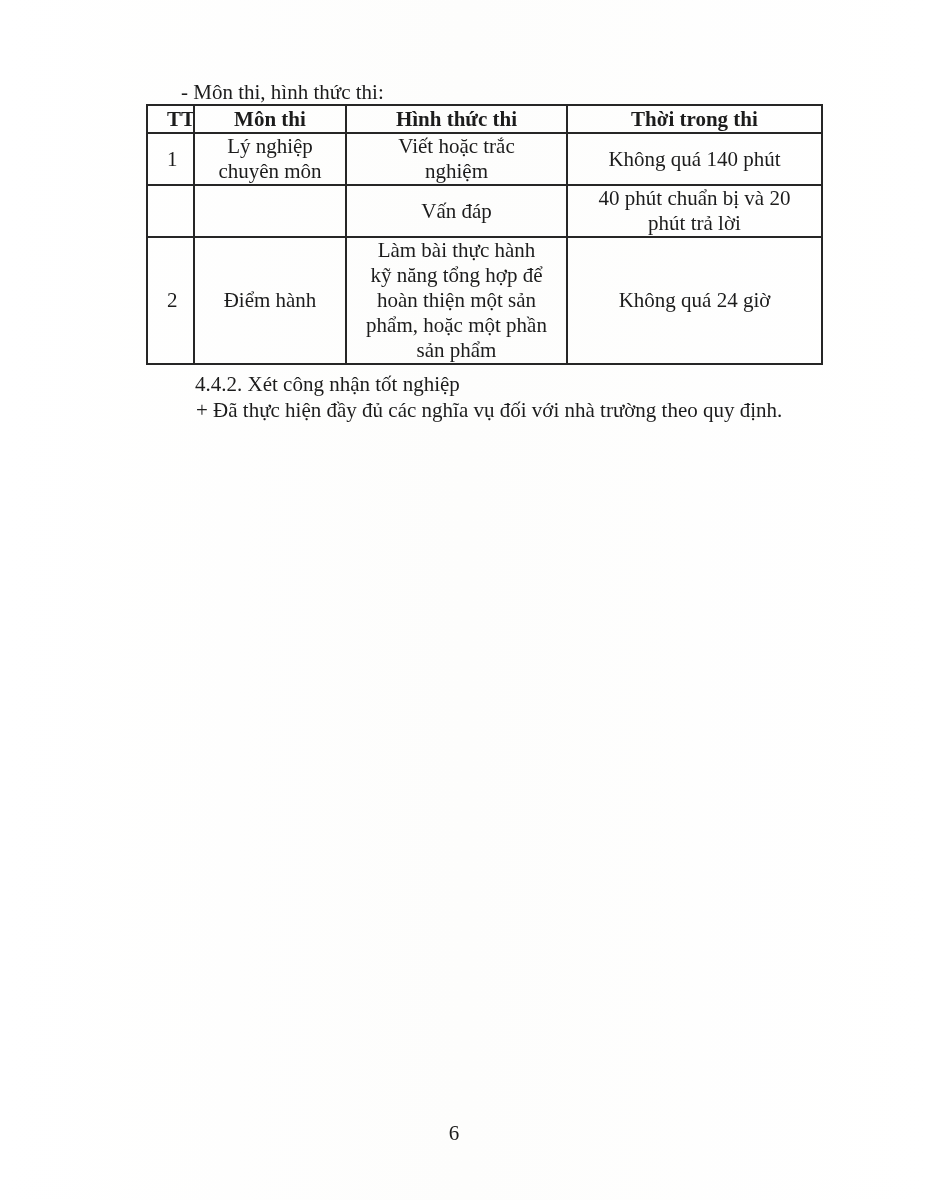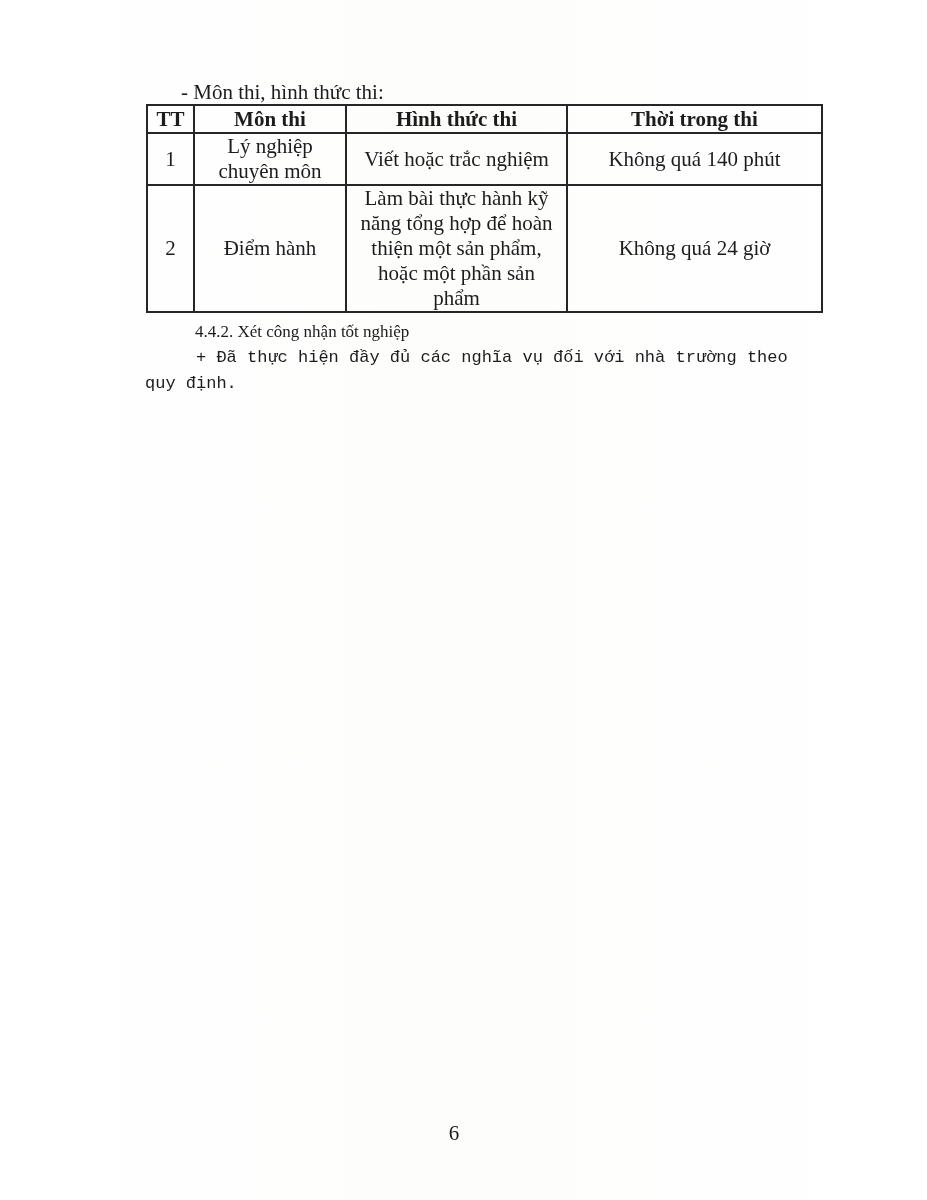--- a/index.html
+++ b/index.html
@@ -34,42 +34,42 @@
     border-collapse: collapse;
     table-layout: fixed;
     width: 675px;
     margin: 0 0 0 1px;
     font-size: 21px;
   }
   table.exam th, table.exam td {
     border: 2px solid #262626;
     text-align: center;
     vertical-align: middle;
-    padding: 0 8px;
+    padding: 0 19px;
     line-height: 25px;
     overflow: hidden;
   }
   table.exam th { font-weight: bold; }
   tr.r-head { height: 28px; }
   tr.r-head th { line-height: 26px; }
   tr.r1 { height: 49px; }
   tr.r2 { height: 50px; }
   tr.r3 { height: 102px; }
   .paras { margin-top: 6px; }
   .paras p {
     margin: 0;
-    font-size: 17px;
+    font-size: 21px;
     line-height: 26px;
     text-align: justify;
   }
   .ind-50 { text-indent: 50px; }
   .ind-35 { text-indent: 35px; }
   .ind-39 { text-indent: 39px; }
   .ind-37 { text-indent: 37px; }
-  .ind-51 { text-indent: 51px; font-family: Liberation Mono, monospace; }
+  .ind-51 { text-indent: 51px; }
   .ind-44 { text-indent: 44px; }
   .no-justify { text-align: left !important; }
   .page-number {
     position: absolute;
     top: 1120px;
     left: 121px;
     width: 666px;
     text-align: center;
     font-size: 21px;
     line-height: 26px;
@@ -97,20 +97,26 @@
           <th>Môn thi</th>
           <th>Hình thức thi</th>
           <th>Thời trong thi</th>
         </tr>
         <tr class="r1">
           <td>1</td>
           <td>Lý nghiệp chuyên môn</td>
           <td>Viết hoặc trắc nghiệm</td>
           <td>Không quá 140 phút</td>
         </tr>
+        <tr class="r2">
+          <td></td>
+          <td></td>
+          <td>Vấn đáp</td>
+          <td>40 phút chuẩn bị và 20 phút trả lời</td>
+        </tr>
         <tr class="r3">
           <td>2</td>
           <td>Điểm hành</td>
           <td>Làm bài thực hành kỹ năng tổng hợp để hoàn thiện một sản phẩm, hoặc một phần sản phẩm</td>
           <td>Không quá 24 giờ</td>
         </tr>
       </tbody>
     </table>
 
     <div class="paras">

